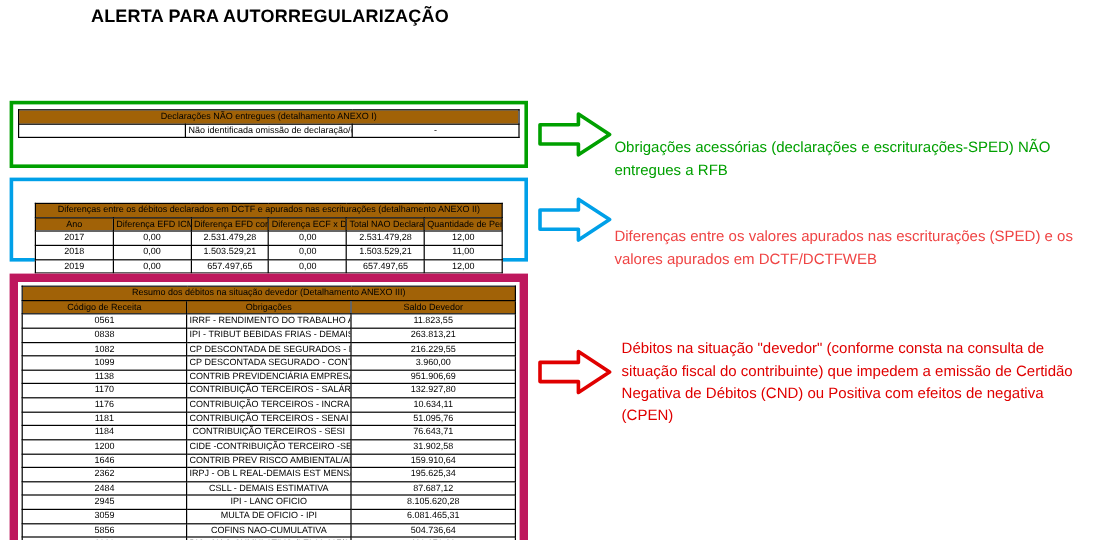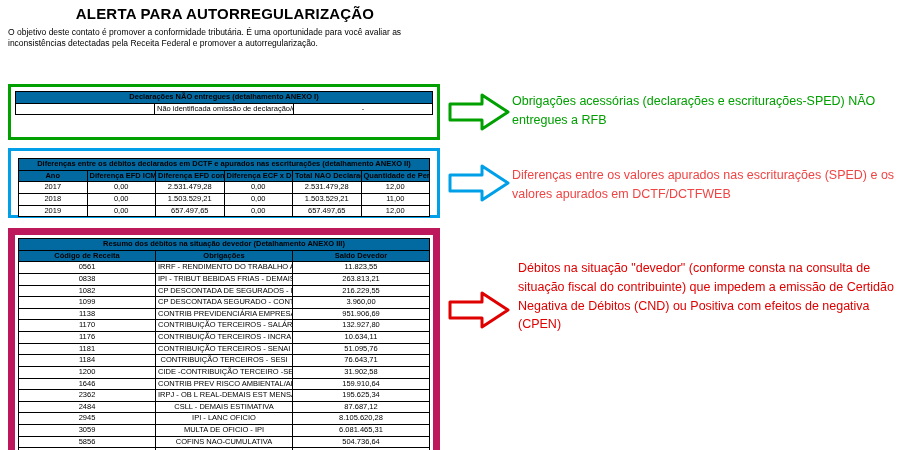--- a/index.html
+++ b/index.html
@@ -49,50 +49,51 @@
   table.grid th, table.grid td {
     border: 1px solid #000;
     font-size: 7.5px;
     padding: 1px 2px;
     text-align: center;
     line-height: 1.15;
     white-space: nowrap;
     overflow: hidden;
   }
   table.grid th {
-    font-weight: bold;
-    background: #0369a1;
+    font-weight: normal;
+    background: #a16207;
   }
   .band {
     font-weight: bold;
     font-size: 8px;
     background: #fff;
   }
 
   
   .box {
     position: absolute;
     background: #fff;
     box-sizing: border-box;
   }
   .box-green  { left: 8px;  top: 84px;  width: 432px; height: 56px;  border: 3px solid #00a000; padding: 4px; }
-  .box-blue   { left: 8px;  top: 148px; width: 432px; height: 70px;  border: 3px solid #00a0e8; padding: 7px; }
+  .box-blue   { left: 8px;  top: 148px; width: 432px; height: 70px;  border: 3px solid #00a0e8; padding: 18px; }
   .box-red    { left: 8px;  top: 228px; width: 432px; height: 238px; border: 7px solid #be185d; padding: 3px; }
 
   
   .arrow {
     position: absolute;
   }
   .arrow svg { display: block; }
 
   
   .note {
     position: absolute;
     font-size: 12.5px;
     line-height: 1.5;
+    margin-top: 22px;
   }
   .note-green { left: 512px; top: 92px;  width: 392px; color: #00a000; }
   .note-blue  { left: 512px; top: 166px; width: 392px; color: #ef4444; }
   .note-red   { left: 518px; top: 259px; width: 388px; color: #e00000; }
 
   
   .g-c1 { width: 22%; }
   .g-c2 { width: 52%; }
   .g-c3 { width: 26%; }
 
@@ -111,21 +112,20 @@
   td.r-desc { text-align: center; }
   td.r-val  { text-align: center; }
 </style>
 </head>
 <body>
 
 <div class="page">
 
   <div class="doc-title">ALERTA PARA AUTORREGULARIZAÇÃO</div>
 
-  <div class="para para1">O objetivo deste contato é promover a conformidade tributária. É uma oportunidade para você avaliar as inconsistências detectadas pela Receita Federal e promover a autorregularização.</div>
 
   <div class="box box-green">
     <table class="grid">
       <tbody>
           <tr>
         <th class="band" colspan="3">Declarações NÃO entregues (detalhamento ANEXO I)</th>
       </tr>
       <tr>
         <td class="g-c1"></td>
         <td class="g-c2">Não identificada omissão de declaração/escrituração</td>

